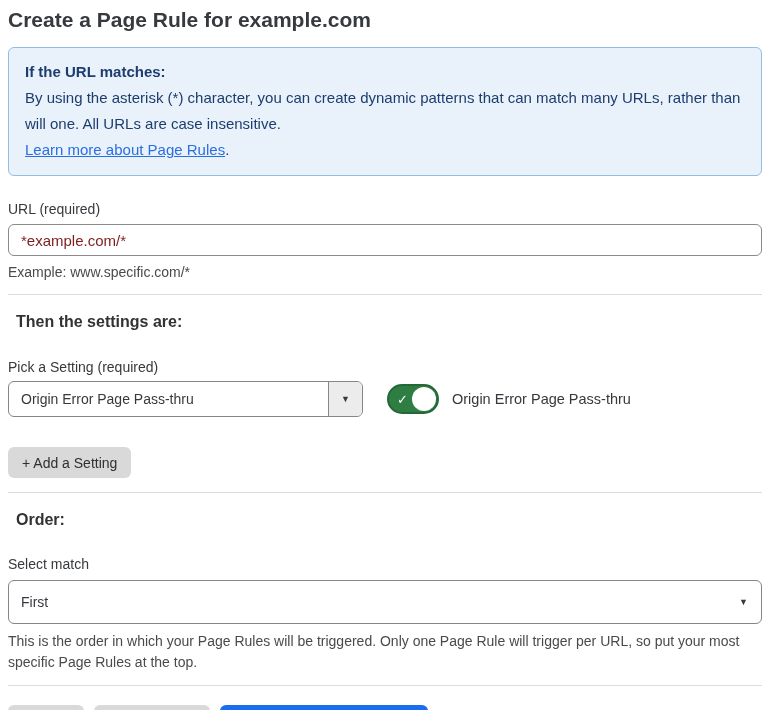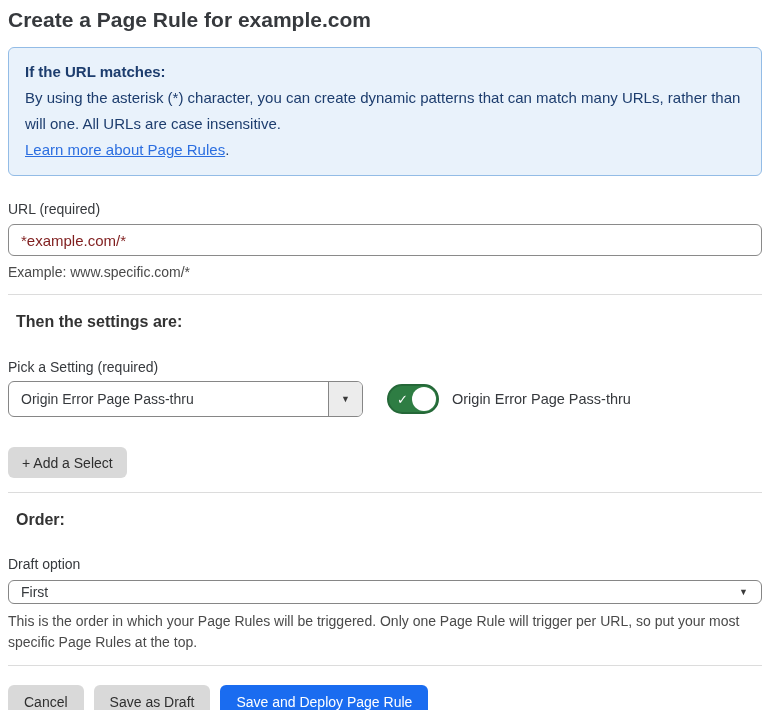--- a/index.html
+++ b/index.html
@@ -99,21 +99,21 @@
     color: #3a3a3a;
     line-height: 1;
   }
   .arrow.plain { padding-right: 13px; }
   .setting-row {
     display: flex;
     align-items: center;
     margin-top: 5px;
   }
   .setting-select { width: 355px; }
-  .order-select { height: 24px; margin-top: 7px; }
+  .order-select { height: 44px; margin-top: 7px; }
   
   .toggle {
     position: relative;
     width: 52px;
     height: 30px;
     border-radius: 15px;
     background: #2e7d43;
     border: 2px solid #256838;
     margin-left: 24px;
     flex: none;
@@ -206,27 +206,27 @@
         <span class="arrow">▼</span>
       </span>
     </div>
     <div class="toggle" role="switch" aria-checked="true">
       <span class="toggle-check">✓</span>
       <span class="toggle-knob"></span>
     </div>
     <span class="toggle-label">Origin Error Page Pass-thru</span>
   </div>
 
-  <button class="btn gray add-setting-btn">+ Add a Select</button>
+  <button class="btn gray add-setting-btn">+ Add a Setting</button>
 
   <hr class="divider mt-div2">
 
   <h2 class="section-heading mt-order-head">Order:</h2>
 
-  <label class="field-label mt-select-label">Draft option</label>
+  <label class="field-label mt-select-label">Select match</label>
 
   <div class="select-box order-select">
     <span class="select-value">First</span>
     <span class="arrow plain">▼</span>
   </div>
 
   <div class="helper mt-order-help">This is the order in which your Page Rules will be triggered. Only one Page Rule will trigger per URL, so put your most specific Page Rules at the top.</div>
 
   <hr class="divider mt-div3">
 

